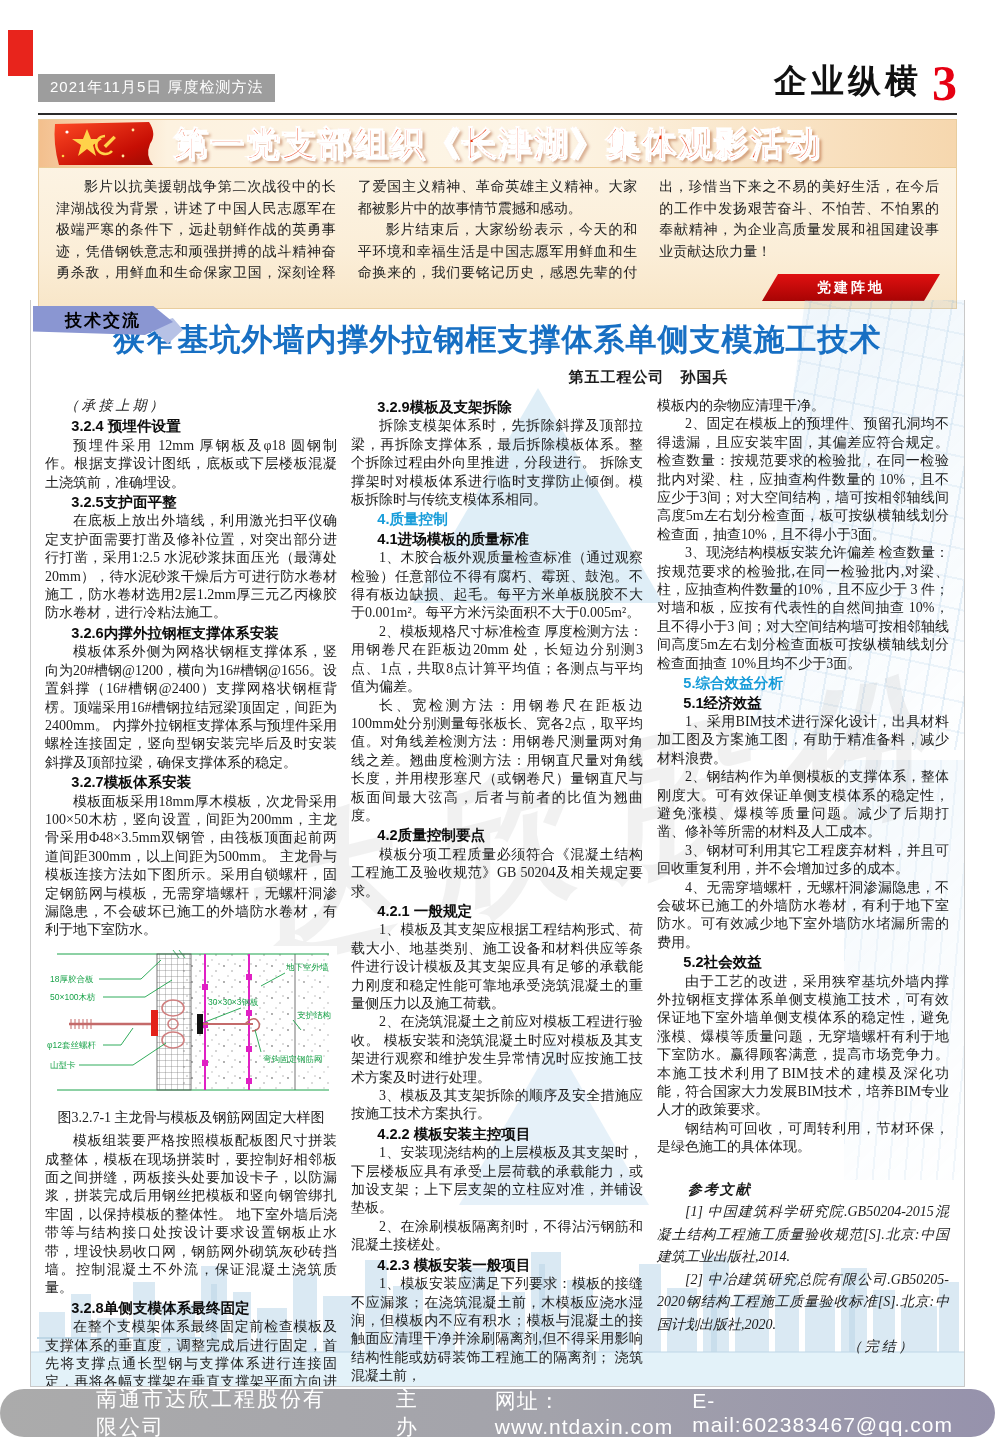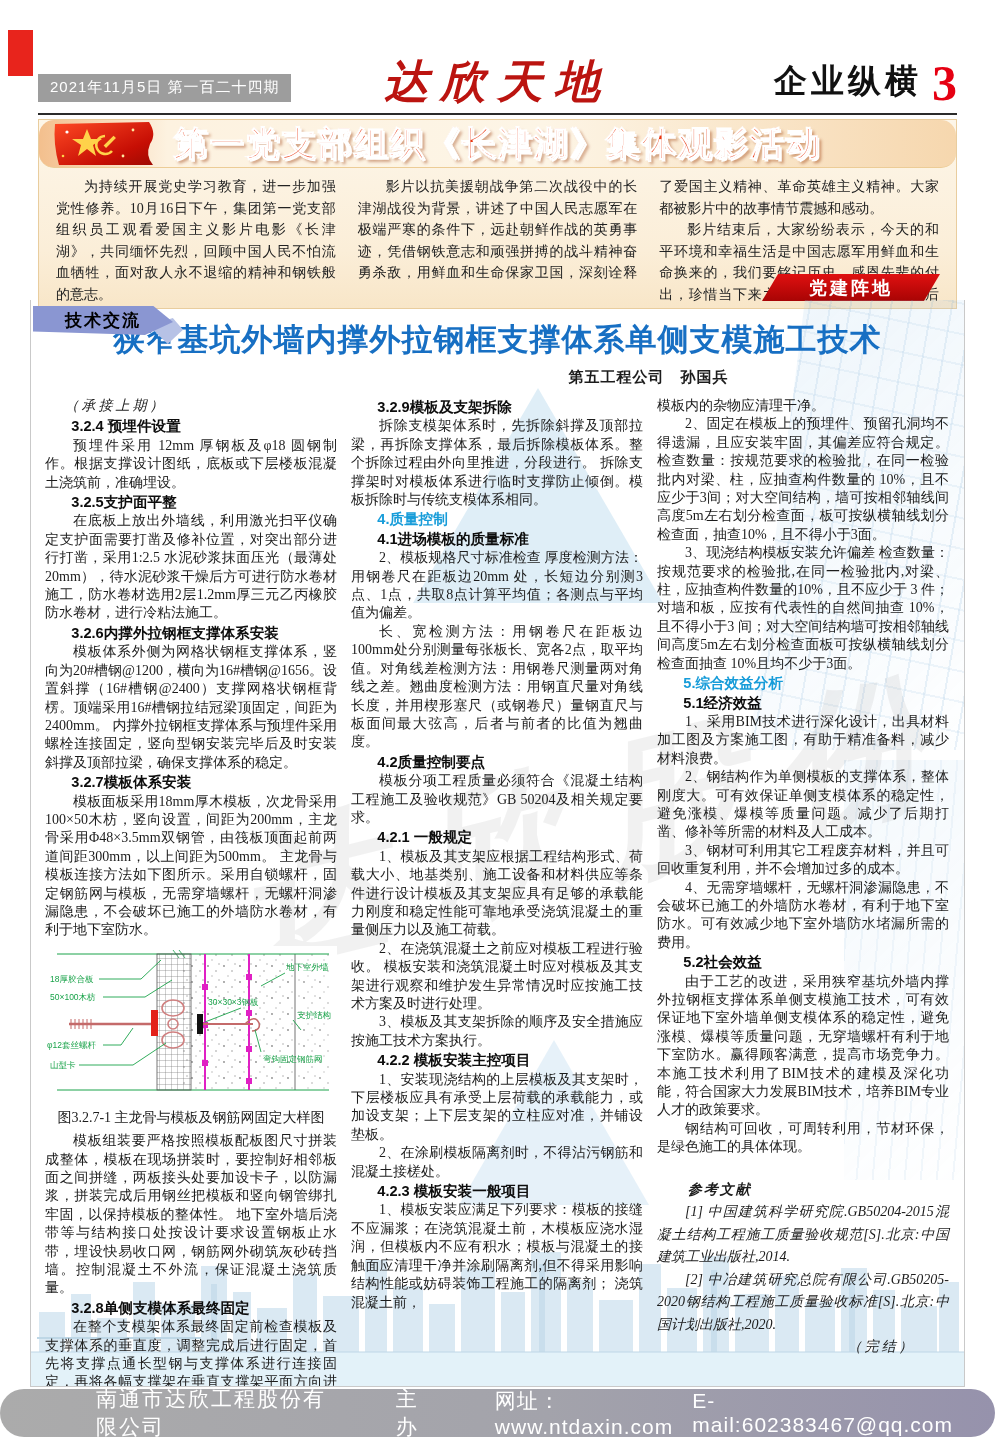--- a/index.html
+++ b/index.html
@@ -18,33 +18,33 @@
   .hdr-pageno{color:#e60012;font-size:50px;font-weight:900;font-family:"Liberation Serif",serif;
             line-height:1;margin-left:10px;}
   .hdr-rule{position:absolute;top:113px;left:38px;right:38px;height:2px;background:#2b2b2b;}
   
   .party-box{position:absolute;top:119px;left:38px;right:38px;height:188px;
              background:linear-gradient(180deg,#fdf6e9 0%,#fbeed8 70%,#f8e6c8 100%);
              border:1px solid #e9cd9e;}
   .party-banner{position:relative;height:47px;display:flex;align-items:center;justify-content:center;
              background:linear-gradient(90deg,#f3bf8d 0%,#fdf2e0 14%,#fdf5e6 55%,#f6d7ae 100%);
              border-bottom:1px solid #ecc astro;}
-  .party-banner{border-bottom:1px solid #eccc96;border-radius:15px;}
+  .party-banner{border-bottom:1px solid #eccc96;}
   .party-flag{position:absolute;left:14px;top:2px;width:104px;height:43px;}
   .party-title{font-family:"Liberation Sans",sans-serif;font-weight:900;font-size:34px;color:#e8350f;
              letter-spacing:2px;-webkit-text-stroke:1px #fff;
              text-shadow:2px 2px 0 #ffffff,4px 4px 3px rgba(150,50,0,.45);white-space:nowrap;}
   .party-text{padding:8px 17px 0;height:132px;overflow:hidden;column-count:3;column-gap:22px;
              font-size:14px;line-height:21.5px;text-align:justify;color:#222;}
   .party-text p{margin:0;text-indent:2em;}
   .party-badge{position:absolute;right:16px;bottom:7px;width:178px;height:27px;
              background:linear-gradient(180deg,#e01010,#a80404);
              clip-path:polygon(9% 0,100% 0,91% 100%,0 100%);
              display:flex;align-items:center;justify-content:center;color:#fff;
-             font-family:"Liberation Sans",sans-serif;font-weight:700;font-size:18px;letter-spacing:3px;}
+             font-family:"Liberation Sans",sans-serif;font-weight:700;font-size:14px;letter-spacing:3px;}
   
   .tech-area{position:absolute;top:300px;left:30px;right:30px;bottom:50px;
              border-left:1px solid #c9c9c9;border-right:1px solid #c9c9c9;border-bottom:1px solid #c9c9c9;
              overflow:hidden;}
   .tech-badge{position:absolute;left:2px;top:6px;width:140px;height:29px;background:#8a96d2;
              clip-path:polygon(0 0,86% 0,100% 55%,80% 100%,0 88%);
              display:flex;align-items:center;justify-content:center;color:#000000;z-index:5;
              font-family:"Liberation Sans",sans-serif;font-weight:700;font-size:17px;letter-spacing:2px;}
   .tech-badge-tail{position:absolute;left:118px;top:18px;width:34px;height:26px;background:#b7c2e6;
              clip-path:polygon(0 30%,70% 0,100% 45%,55% 100%);z-index:4;}
@@ -98,22 +98,21 @@
   .ft-url{margin-left:62px;letter-spacing:1px;}
   .ft-email{margin-left:auto;margin-right:42px;letter-spacing:1px;}
 </style>
 </head>
 <body>
 
 <div class="page">
 
   <div class="corner-mark"></div>
 
-  <div class="hdr-date">2021年11月5日  第一百二十四期</div>
-  <div class="hdr-masthead">达欣天地</div>
+  <div class="hdr-date">2021年11月5日  厚度检测方法</div>
   <div class="hdr-right">
     <span class="hdr-section">企业纵横</span>
     <span class="hdr-pageno">3</span>
   </div>
   <div class="hdr-rule"></div>
 
   <div class="party-box">
     <div class="party-banner">
       <svg class="party-flag" viewBox="0 0 104 43">
         <defs>
@@ -128,21 +127,20 @@
         <path d="M52,14 a9,9 0 1,0 7,15" fill="none" stroke="#ffd24a" stroke-width="2.6"></path>
         <rect x="55" y="13" width="3.4" height="14" fill="#ffd24a" transform="rotate(45 57 20)"></rect>
         <circle cx="14" cy="10" r="1.6" fill="#fff"></circle>
           <circle cx="80" cy="8" r="1.4" fill="#ffe9a0"></circle>
         <circle cx="70" cy="34" r="1.4" fill="#ffe9a0"></circle>
           <circle cx="10" cy="34" r="1.3" fill="#ffd24a"></circle>
       </svg>
       <div class="party-title">第一党支部组织《长津湖》集体观影活动</div>
     </div>
     <div class="party-text">
-      <p><span>为持续开展党史学习教育，进一步加强党性修养。10月16日下午，集团第一党支部组织员工观看爱国主义影片电影《长津湖》，共同缅怀先烈，回顾中国人民不怕流血牺牲，面对敌人永不退缩的精神和钢铁般的意志。</span></p>
       <p><span>影片以抗美援朝战争第二次战役中的长津湖战役为背景，讲述了中国人民志愿军在极端严寒的条件下，远赴朝鲜作战的英勇事迹，凭借钢铁意志和顽强拼搏的战斗精神奋勇杀敌，用鲜血和生命保家卫国，深刻诠释了爱国主义精神、革命英雄主义精神。大家都被影片中的故事情节震撼和感动。</span></p>
       <p><span>影片结束后，大家纷纷表示，今天的和平环境和幸福生活是中国志愿军用鲜血和生命换来的，我们要铭记历史，感恩先辈的付出，珍惜当下来之不易的美好生活，在今后的工作中发扬艰苦奋斗、不怕苦、不怕累的奉献精神，为企业高质量发展和祖国建设事业贡献达欣力量！</span></p>
     </div>
     <div class="party-badge">党建阵地</div>
   </div>
 
   <div class="tech-area">
     <div class="wm wm-facade"></div>
     <div class="wm wm-facade2"></div>
     <div class="wm wm-tri1"></div>
@@ -291,20 +289,21 @@
             <div class="blk blk-h">3.2.8单侧支模体系最终固定</div>
             <div class="blk blk-p">在整个支模架体系最终固定前检查模板及支撑体系的垂直度，调整完成后进行固定，首先将支撑点通长型钢与支撑体系进行连接固定，再将各幅支撑架在垂直支撑架平面方向进行连接固定，最后将所有连接节点进行检查进行最终紧固。</div>
           </div>
       </div>
       <div class="col">
         <div>
             <div class="blk blk-h">3.2.9模板及支架拆除</div>
             <div class="blk blk-p">拆除支模架体系时，先拆除斜撑及顶部拉梁，再拆除支撑体系，最后拆除模板体系。整个拆除过程由外向里推进，分段进行。 拆除支撑架时对模板体系进行临时支撑防止倾倒。模板拆除时与传统支模体系相同。</div>
             <div class="blk blk-hb">4.质量控制</div>
             <div class="blk blk-h">4.1进场模板的质量标准</div>
+            <div class="blk blk-p">1、木胶合板外观质量检查标准（通过观察检验）任意部位不得有腐朽、霉斑、鼓泡。不得有板边缺损、起毛。每平方米单板脱胶不大于0.001m²。每平方米污染面积不大于0.005m²。</div>
             <div class="blk blk-p">2、模板规格尺寸标准检查 厚度检测方法：用钢卷尺在距板边20mm 处，长短边分别测3点、1点，共取8点计算平均值；各测点与平均值为偏差。</div>
             <div class="blk blk-p">长、宽检测方法：用钢卷尺在距板边100mm处分别测量每张板长、宽各2点，取平均值。对角线差检测方法：用钢卷尺测量两对角线之差。翘曲度检测方法：用钢直尺量对角线长度，并用楔形塞尺（或钢卷尺）量钢直尺与板面间最大弦高，后者与前者的比值为翘曲度。</div>
             <div class="blk blk-h">4.2质量控制要点</div>
             <div class="blk blk-p">模板分项工程质量必须符合《混凝土结构工程施工及验收规范》GB 50204及相关规定要求。</div>
             <div class="blk blk-h">4.2.1 一般规定</div>
             <div class="blk blk-p">1、模板及其支架应根据工程结构形式、荷载大小、地基类别、施工设备和材料供应等条件进行设计模板及其支架应具有足够的承载能力刚度和稳定性能可靠地承受浇筑混凝土的重量侧压力以及施工荷载。</div>
             <div class="blk blk-p">2、在浇筑混凝土之前应对模板工程进行验收。 模板安装和浇筑混凝土时应对模板及其支架进行观察和维护发生异常情况时应按施工技术方案及时进行处理。</div>
             <div class="blk blk-p">3、模板及其支架拆除的顺序及安全措施应按施工技术方案执行。</div>
             <div class="blk blk-h">4.2.2 模板安装主控项目</div>
             <div class="blk blk-p">1、安装现浇结构的上层模板及其支架时，下层楼板应具有承受上层荷载的承载能力，或加设支架；上下层支架的立柱应对准，并铺设垫板。</div>

